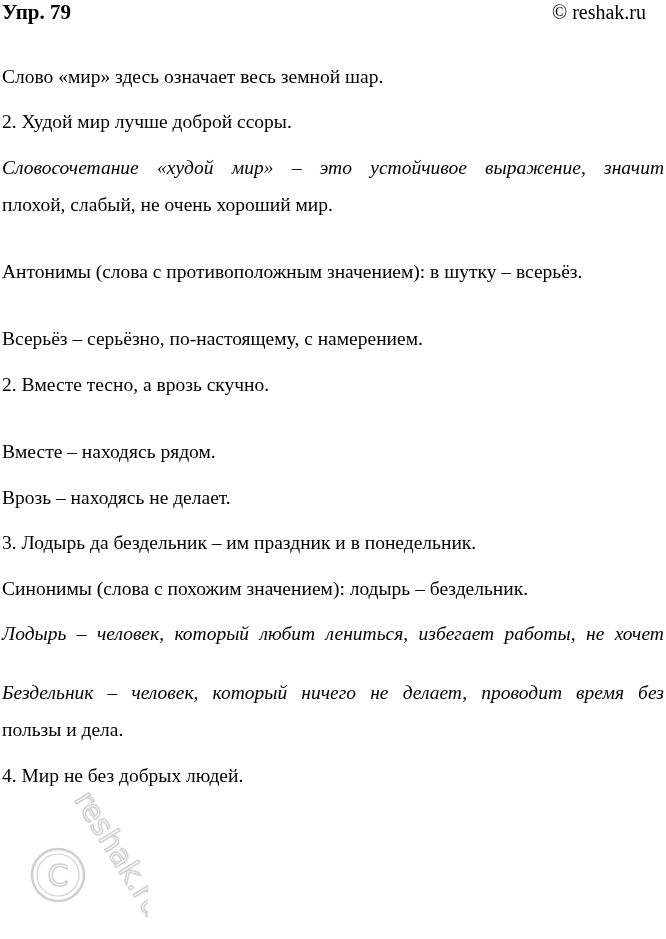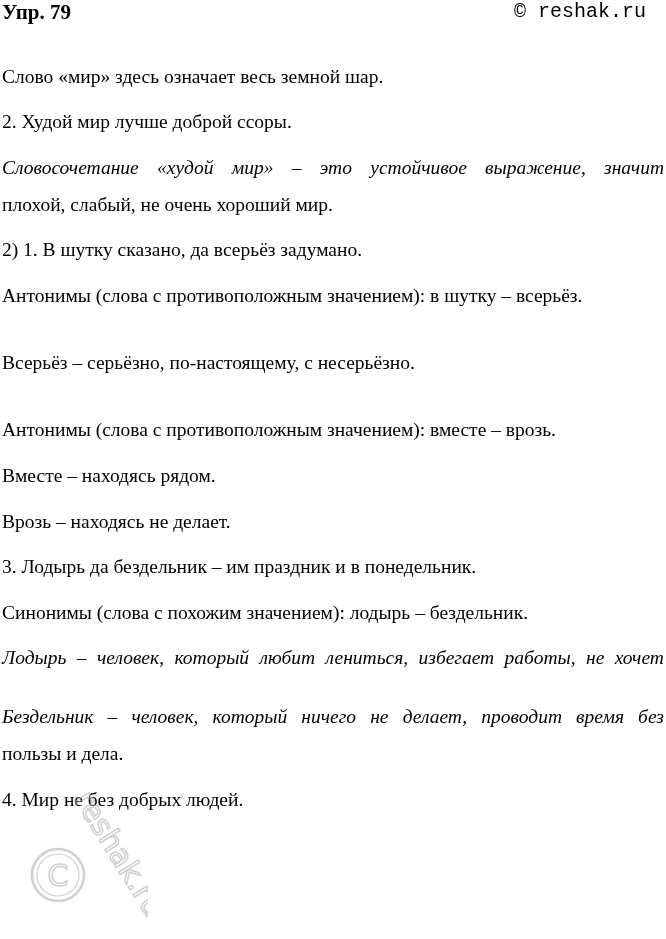--- a/index.html
+++ b/index.html
@@ -29,21 +29,20 @@
       font-size: 21px;
       font-weight: bold;
       line-height: 26px;
     }
     .copyright {
       position: absolute;
       right: 2px;
       top: -1px;
       font-size: 20px;
       line-height: 26px;
-      font-family: Liberation Mono, monospace;
     }
     .content {
       position: absolute;
       left: 2px;
       top: 43px;
       width: 662px;
     }
     .line {
       font-size: 19.5px;
       line-height: 24px;
@@ -89,29 +88,28 @@
     <span>–</span>
     <span>это</span>
     <span>устойчивое</span>
     <span>выражение,</span>
     <span>значит</span>
   </div>
   <div class="gap" style="height:13px"></div>
   <div class="line">плохой, слабый, не очень хороший мир.</div>
   <div class="gap"></div>
 
-  <div class="line">2) 1. В шутку сказано, да всерьёз задумано.</div>
   <div class="gap"></div>
   <div class="line">Антонимы (слова с противоположным значением): в шутку – всерьёз.</div>
   <div class="gap"></div>
   <div class="gap"></div>
-  <div class="line">Всерьёз – серьёзно, по-настоящему, с несерьёзно.</div>
+  <div class="line">Всерьёз – серьёзно, по-настоящему, с намерением.</div>
   <div class="gap"></div>
+  <div class="line">2. Вместе тесно, а врозь скучно.</div>
   <div class="gap"></div>
-  <div class="line">Антонимы (слова с противоположным значением): вместе – врозь.</div>
   <div class="gap"></div>
   <div class="line">Вместе – находясь рядом.</div>
   <div class="gap"></div>
   <div class="line">Врозь – находясь не делает.</div>
   <div class="gap"></div>
   <div class="line">3. Лодырь да бездельник – им праздник и в понедельник.</div>
   <div class="gap"></div>
   <div class="line">Синонимы (слова с похожим значением): лодырь – бездельник.</div>
   <div class="gap"></div>
   <div class="line justified">

